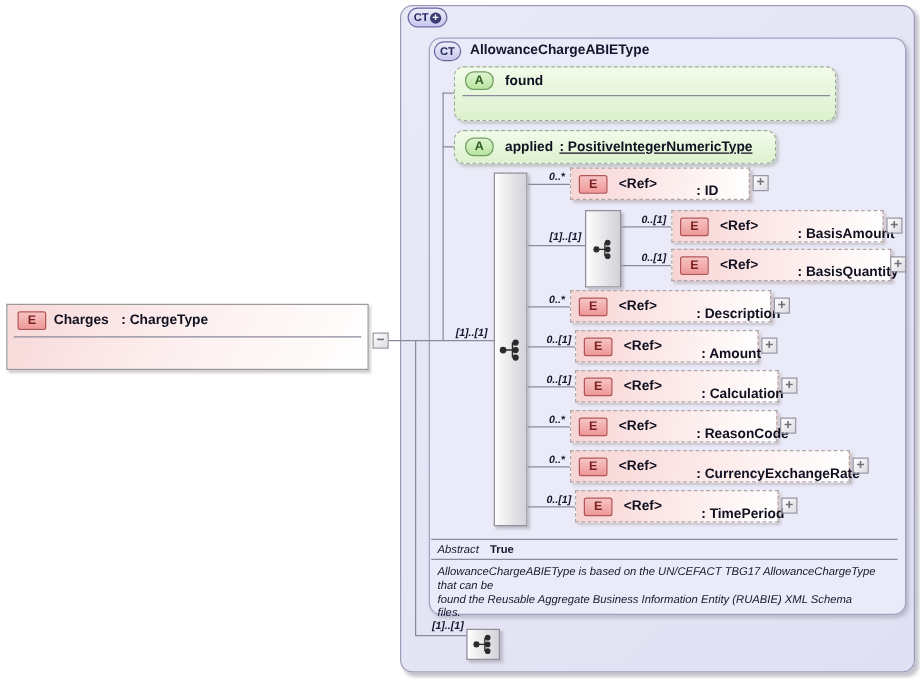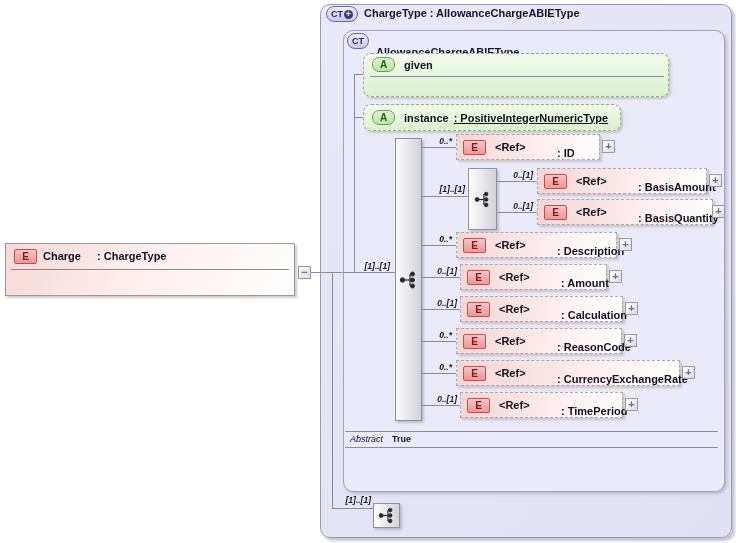--- a/index.html
+++ b/index.html
@@ -83,27 +83,26 @@
 </head>
 <body>
 
 <div id="stage">
 
   <div class="outerbox"></div>
   <span class="ctbadge" style="left:326px;top:6px;">
       <span>CT</span>
       <span class="plusdot">+</span>
     </span>
-  <div class="title" style="left:364px;top:7px;">ChargeType : AllowanceChargeABIEType</div>
 
   <div class="innerbox"></div>
   <span class="ctbadge" style="left:347px;top:33px;">
       <span>CT</span>
     </span>
-  <div class="title" style="left:376px;top:46px;">AllowanceChargeABIEType</div>
+  <div class="title" style="left:376px;top:34px;">AllowanceChargeABIEType</div>
 
   <div class="hl" style="left:311px;top:272px;width:84px;"></div>
   <div class="vl" style="left:332px;top:272px;height:236px;"></div>
   <div class="hl" style="left:332px;top:508px;width:41px;"></div>
   <div class="vl" style="left:354px;top:74px;height:198px;"></div>
   <div class="hl" style="left:354px;top:74px;width:10px;"></div>
   <div class="hl" style="left:354px;top:117px;width:10px;"></div>
 
   <div class="hl" style="left:422px;top:147px;width:34px;"></div>
   <div class="hl" style="left:422px;top:196px;width:46px;"></div>
@@ -112,38 +111,38 @@
   <div class="hl" style="left:422px;top:245px;width:34px;"></div>
   <div class="hl" style="left:422px;top:277px;width:39px;"></div>
   <div class="hl" style="left:422px;top:309px;width:39px;"></div>
   <div class="hl" style="left:422px;top:341px;width:34px;"></div>
   <div class="hl" style="left:422px;top:373px;width:34px;"></div>
   <div class="hl" style="left:422px;top:405px;width:39px;"></div>
 
   <div class="chargebox">
     <div class="chargetitle">
       <span class="ebadge">E</span>
-      <span class="cname">Charge</span>
+      <span class="cname">Charges</span>
       <span>: ChargeType</span>
     </div>
     <div class="sep" style="left:5px;top:25px;width:278px;"></div>
   </div>
   <div class="minus" style="left:298px;top:266px;">−</div>
 
   <div class="greenbox" style="left:363px;top:53px;width:306px;height:44px;">
     <div class="gtitle">
       <span class="abadge">A</span>
-      <span class="aname" style="width:56px;">given</span>
+      <span class="aname" style="width:56px;">found</span>
     </div>
     <div class="sep" style="left:6px;top:22px;width:294px;"></div>
   </div>
   <div class="greenbox" style="left:363px;top:104px;width:258px;height:27px;">
     <div class="gtitle" style="height:25px;">
       <span class="abadge">A</span>
-      <span class="aname">instance</span>
+      <span class="aname">applied</span>
       <span style="margin-left:5px;text-decoration:underline;">: PositiveIntegerNumericType</span>
     </div>
   </div>
 
   <div class="occ" style="left:346px;top:261px;">[1]..[1]</div>
   <div class="seqbar">
     <svg width="20" height="18" viewBox="0 0 20 18">
       <g stroke="#2a2a2a" fill="#2a2a2a">
         <circle cx="3.5" cy="9" r="2.2"></circle>
         <line x1="3.5" y1="9" x2="11" y2="9" stroke-width="1.2"></line>
@@ -239,20 +238,24 @@
     <span class="ref">&lt;Ref&gt;</span>
     <span class="ename">: TimePeriod</span>
   </div>
   <div class="plus" style="left:625px;top:398px;">+</div>
 
   <div class="sep" style="left:345px;top:431px;width:373px;"></div>
   <div class="abstract-label" style="left:350px;top:434px;">Abstract</div>
   <div class="abstract-value" style="left:392px;top:434px;">True</div>
   <div class="sep" style="left:345px;top:447px;width:373px;"></div>
 
+  <div class="note ann" style="font-size:9px;">AllowanceChargeABIEType is based on the UN/CEFACT TBG17 AllowanceChargeType
+that can be
+found the Reusable Aggregate Business Information Entity (RUABIE) XML Schema
+files.</div>
 
   <div class="occ" style="left:327px;top:495px;">[1]..[1]</div>
   <div class="seqicon" style="left:373px;top:503px;width:27px;height:25px;">
     <svg width="18" height="17" viewBox="0 0 20 18">
       <g stroke="#2a2a2a" fill="#2a2a2a">
         <circle cx="3.5" cy="9" r="2.2"></circle>
         <line x1="3.5" y1="9" x2="11" y2="9" stroke-width="1.2"></line>
         <line x1="11" y1="3" x2="11" y2="15" stroke-width="1.2"></line>
         <circle cx="13.5" cy="3" r="2"></circle>
         <circle cx="13.5" cy="9" r="2"></circle>

